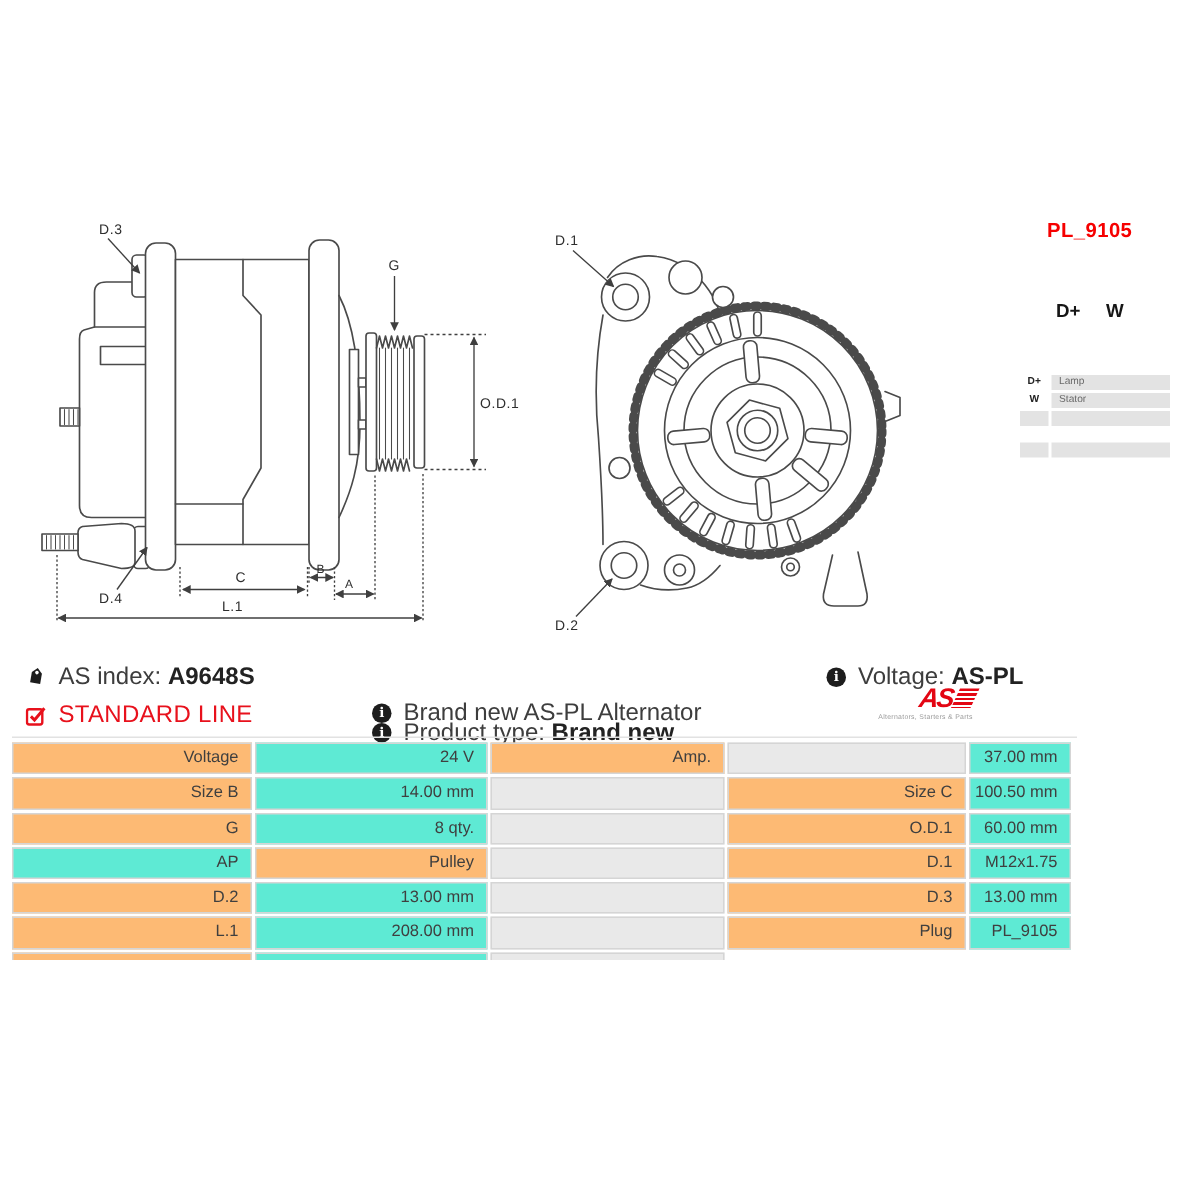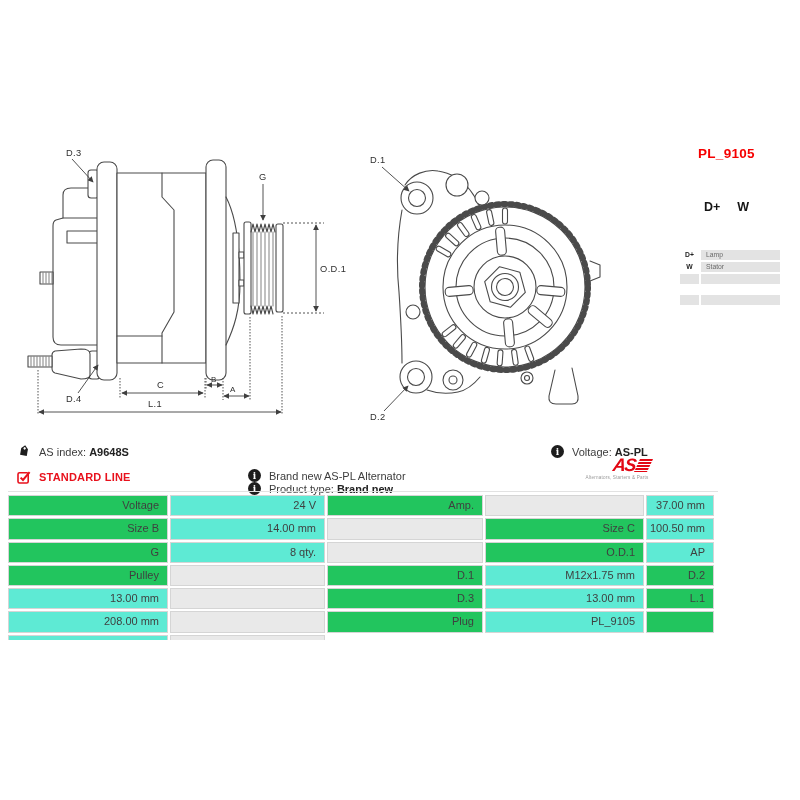--- a/index.html
+++ b/index.html
@@ -26,42 +26,42 @@
   .legend-desc { flex:1; background:#e3e3e3; font-size:6.8px; color:#6a6a6a;
     padding-left:5px; line-height:10.5px; }
   
   .svg-diagram { position:absolute; }
   #side-svg  { left:26px;  top:140px; width:322px; height:285px; }
   #front-svg { left:352px; top:130px; width:300px; height:300px; }
   .dim { font:9.3px "Liberation Sans", sans-serif; fill:#2e2e2e; letter-spacing:0.4px; }
   .dim-s { font:8px "Liberation Sans", sans-serif; fill:#2e2e2e; }
   
   .info-item { position:absolute; display:flex; align-items:center; gap:8px;
-    font-size:11px; color:#3d3d3d; height:15px; white-space:nowrap; }
+    font-size:16px; color:#3d3d3d; height:15px; white-space:nowrap; }
   .info-item b { color:#222; }
   .info-icon { width:13px; height:13px; border-radius:50%; background:#1d1d1d;
     color:#fff; display:flex; align-items:center; justify-content:center;
     font:bold 9px "DejaVu Serif", serif; flex:0 0 auto; }
   .info-icon::after { content:"i"; }
-  .std-line { color:#e8111c; font-weight:bold; letter-spacing:0.2px; }
+  .std-line { color:#e8111c; font-weight:normal; letter-spacing:0.2px; }
   .as-logo { position:absolute; left:584px; top:456px; width:66px; text-align:center; }
   .as-logo-mark { display:flex; align-items:center; justify-content:flex-end; height:18px; }
   .as-logo-text { font-style:italic; font-weight:bold; font-size:18px; color:#e30613;
     letter-spacing:-1.5px; transform:skewX(-8deg); line-height:18px; }
   .as-logo-stripes { width:13px; height:13px; margin-left:2px; transform:skewX(-25deg);
     background:repeating-linear-gradient(180deg,#e30613 0 1.6px,#fff 1.6px 3.1px); }
   .as-logo-caption { font-size:4.6px; color:#9a9a9a; margin-top:1px; letter-spacing:0.2px; }
   .divider { position:absolute; left:8px; top:491px; width:710px; height:1px; background:#e2e2e2; }
   
   .specs { position:absolute; left:8px; top:495px;
     display:grid; grid-template-columns:160px 155px 156px 159px 68px;
     grid-auto-rows:21.3px; gap:2px; font-size:11px; color:#3f3f3f; }
   .cell { box-sizing:border-box; border:1px solid #d5d5d5; line-height:19px;
     padding-right:8px; text-align:right; overflow:hidden; }
-  .cell.lab { background:#22c55e; }
+  .cell.lab { background:#fdba74; }
   .cell.val { background:#5eead4; }
   .cell.fill { background:#e9e9e9; }
 </style>
 </head>
 <body>
 
 <div class="page">
 
   <svg id="side-svg" class="svg-diagram" viewBox="0 0 322 285" xmlns="http://www.w3.org/2000/svg">
     <defs>
@@ -299,20 +299,21 @@
     <div class="cell val">14.00 mm</div>
     <div class="cell fill"></div>
 
     <div class="cell lab">Size C</div>
     <div class="cell val">100.50 mm</div>
     <div class="cell lab">G</div>
     <div class="cell val">8 qty.</div>
     <div class="cell fill"></div>
 
     <div class="cell lab">O.D.1</div>
+    <div class="cell val">60.00 mm</div>
     <div class="cell val">AP</div>
     <div class="cell lab">Pulley</div>
     <div class="cell fill"></div>
 
     <div class="cell lab">D.1</div>
     <div class="cell val">M12x1.75 mm</div>
     <div class="cell lab">D.2</div>
     <div class="cell val">13.00 mm</div>
     <div class="cell fill"></div>
 

